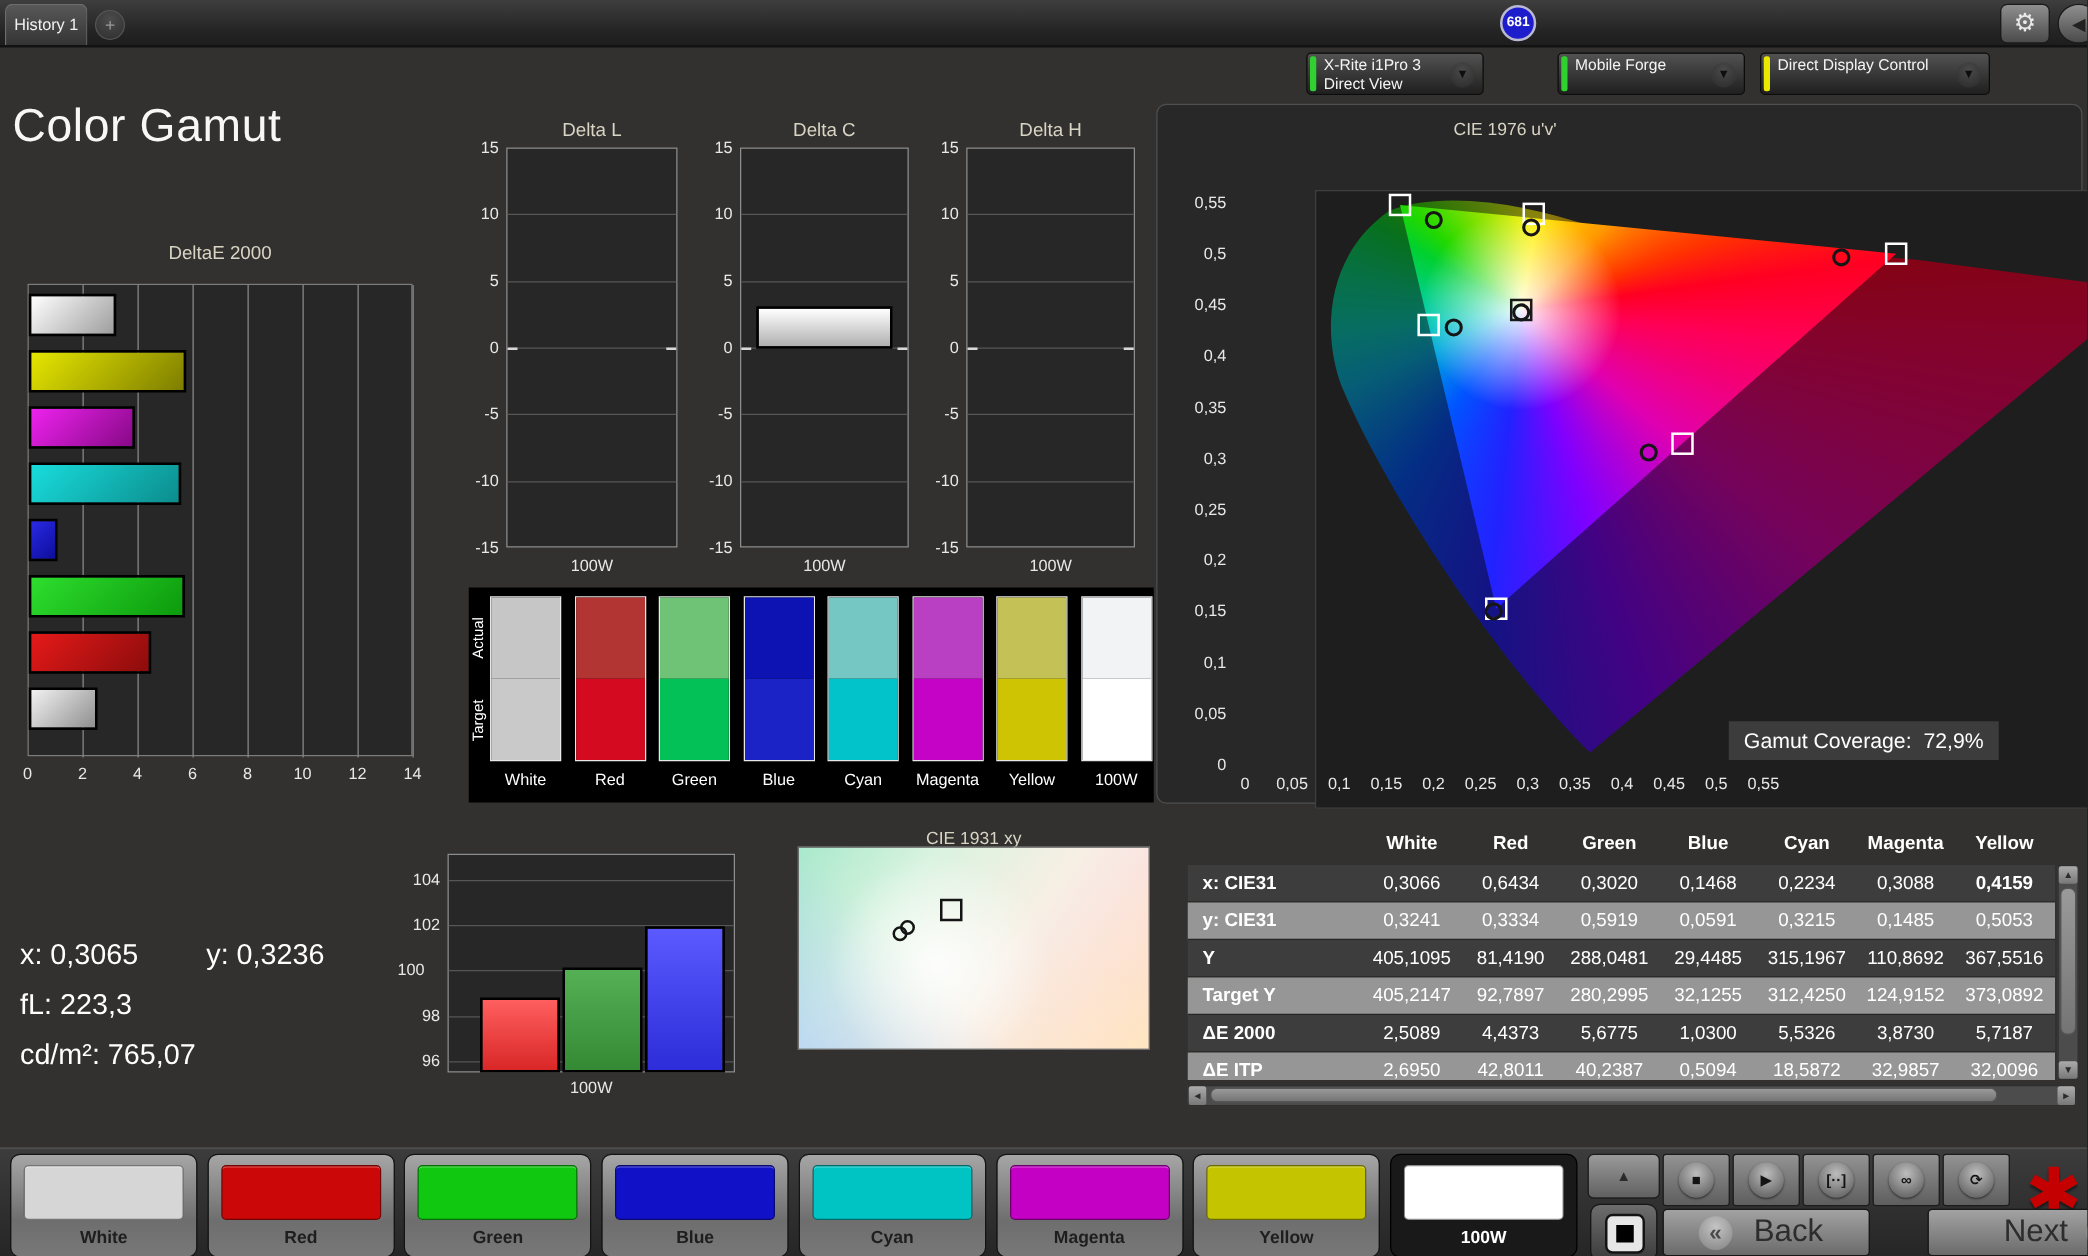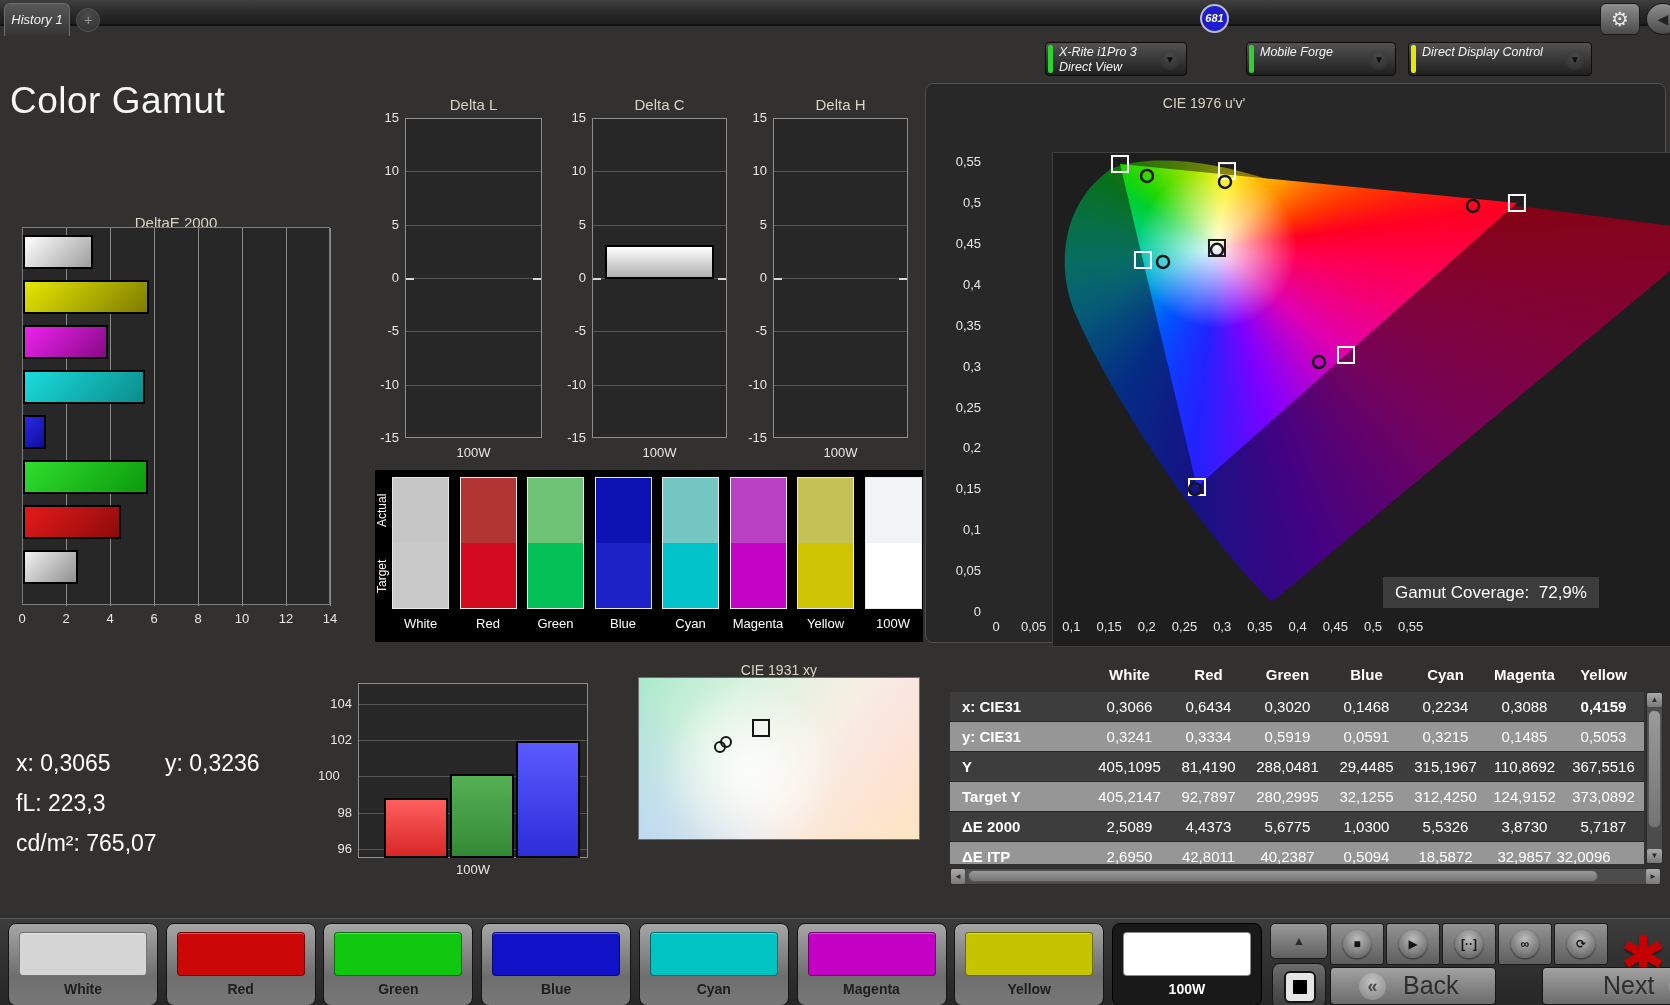--- a/index.html
+++ b/index.html
@@ -1,22 +1,22 @@
 <!DOCTYPE html>
 <html><head>
 <meta charset="utf-8">
 <style>
   html,body{margin:0;padding:0;background:#181818;}
   *{box-sizing:border-box;font-family:"Liberation Sans","DejaVu Sans",sans-serif;}
   .screen{position:relative;width:1670px;height:1005px;background:#32312f;overflow:hidden;}
   .abs{position:absolute;}
 
   
-  .topbar{position:absolute;left:0;top:0;width:1670px;height:26px;
-    background:linear-gradient(#3e3e3e,#242424 70%,#1d1d1d);border-bottom:2px solid #121212;font-style:italic;}
+  .topbar{position:absolute;left:0;top:0;width:1670px;height:38px;
+    background:linear-gradient(#3e3e3e,#242424 70%,#1d1d1d);border-bottom:2px solid #121212;}
   .tab{position:absolute;left:4px;top:3px;width:66px;height:33px;border-radius:6px 6px 0 0;
     background:linear-gradient(#585858,#343434);border:1px solid #6d6d6d;border-bottom:none;
     color:#f2f2f2;font-size:13px;line-height:31px;text-align:center;}
   .addtab{position:absolute;left:76px;top:8px;width:24px;height:24px;border-radius:50%;
     background:radial-gradient(circle at 50% 30%,#4c4c4c,#2e2e2e);border:1px solid #565656;
     color:#9a9a9a;font-size:14px;line-height:22px;text-align:center;}
   .dd{position:absolute;top:12px;height:34px;border-radius:4px;background:linear-gradient(#525252,#1f1f1f);
     border:1px solid #0c0c0c;color:#f4f4f4;font-size:12.5px;margin-top:30px;}
   .dd .stripe{position:absolute;left:2px;top:2px;bottom:2px;width:5px;border-radius:2px;}
   .dd .ddtext{position:absolute;left:13px;top:2px;line-height:15px;white-space:nowrap;}
@@ -154,21 +154,21 @@
     <div class="gearbtn" style="left:1600px;">
       <span>⚙</span>
     </div>
     <div class="collapsebtn" style="left:1646px;">
       <span>◀</span>
     </div>
   </div>
 
   <div class="page-title">Color Gamut</div>
 
-  <div class="chart-title abs" style="left:96px;top:214px;width:160px;">DeltaE 2000</div>
+  <div class="chart-title abs" style="left:96px;top:194px;width:160px;">DeltaE 2000</div>
   <div class="abs" id="deltae-wrap" style="left:22px;top:227px;">
       <div class="plotbox" style="left: 0px; top: 0px; width: 308px; height: 378px; border-color: rgb(125, 125, 125);">
         <div style="position: absolute; left: 43px; top: 0px; width: 1px; height: 378px; background: rgb(138, 138, 138);"></div>
         <div style="position: absolute; left: 87px; top: 0px; width: 1px; height: 378px; background: rgb(138, 138, 138);"></div>
         <div style="position: absolute; left: 131px; top: 0px; width: 1px; height: 378px; background: rgb(138, 138, 138);"></div>
         <div style="position: absolute; left: 175px; top: 0px; width: 1px; height: 378px; background: rgb(138, 138, 138);"></div>
         <div style="position: absolute; left: 219px; top: 0px; width: 1px; height: 378px; background: rgb(138, 138, 138);"></div>
         <div style="position: absolute; left: 263px; top: 0px; width: 1px; height: 378px; background: rgb(138, 138, 138);"></div>
         <div style="position: absolute; left: 307px; top: 0px; width: 1px; height: 378px; background: rgb(138, 138, 138);"></div>
         <div class="hbar" style="left: 0px; top: 7px; width: 70.4px; height: 34px; background: linear-gradient(135deg, rgb(255, 255, 255), rgb(158, 158, 158));"></div>
@@ -454,21 +454,21 @@
         <div class="tcell" style="left: 614px; width: 79px;">5,7187</div>
       </div>
       <div class="trow" style="top: 184px; background: rgb(150, 150, 150); border-bottom: 1px solid rgb(38, 38, 38);">
         <div class="tcell tlabel" style="left: 0px; width: 140px;">ΔE ITP</div>
         <div class="tcell" style="left: 140px; width: 79px;">2,6950</div>
         <div class="tcell" style="left: 219px; width: 79px;">42,8011</div>
         <div class="tcell" style="left: 298px; width: 79px;">40,2387</div>
         <div class="tcell" style="left: 377px; width: 79px;">0,5094</div>
         <div class="tcell" style="left: 456px; width: 79px;">18,5872</div>
         <div class="tcell" style="left: 535px; width: 79px;">32,9857</div>
-        <div class="tcell" style="left: 594px; width: 79px; text-align: center;">32,0096</div>
+        <div class="tcell" style="left: 614px; width: 79px; text-align: center;">32,0096</div>
       </div>
     </div>
   <div id="vscroll" style="position: absolute; left: 1646px; top: 692px; width: 17px; height: 172px;">
       <div class="sbar" style="left: 0px; top: 0px; width: 17px; height: 172px;"></div>
       <div class="sarrow" style="left: 1px; top: 1px; width: 15px; height: 14px; font-size: 8px; line-height: 14px;">▲</div>
       <div class="sarrow" style="left: 1px; top: 157px; width: 15px; height: 14px; font-size: 8px; line-height: 14px;">▼</div>
       <div class="sthumb" style="left: 2px; top: 18px; width: 13px; height: 118px;"></div>
     </div>
   <div id="hscroll" style="position: absolute; left: 950px; top: 868px; width: 711px; height: 17px;">
       <div class="sbar" style="left: 0px; top: 0px; width: 711px; height: 17px;"></div>

